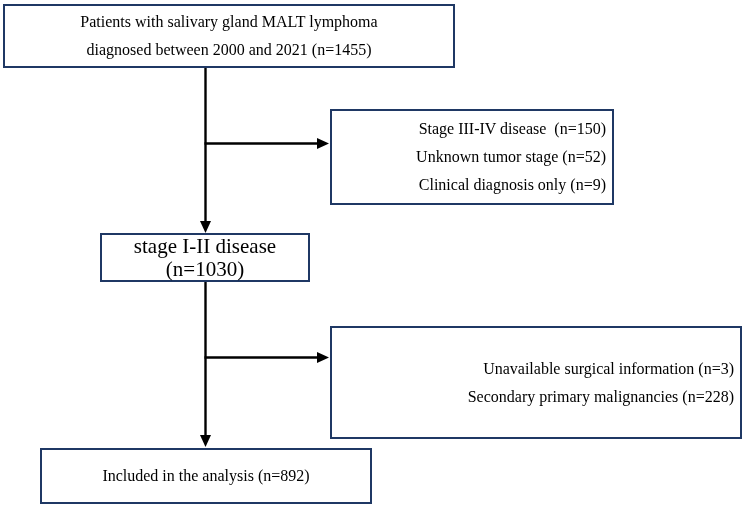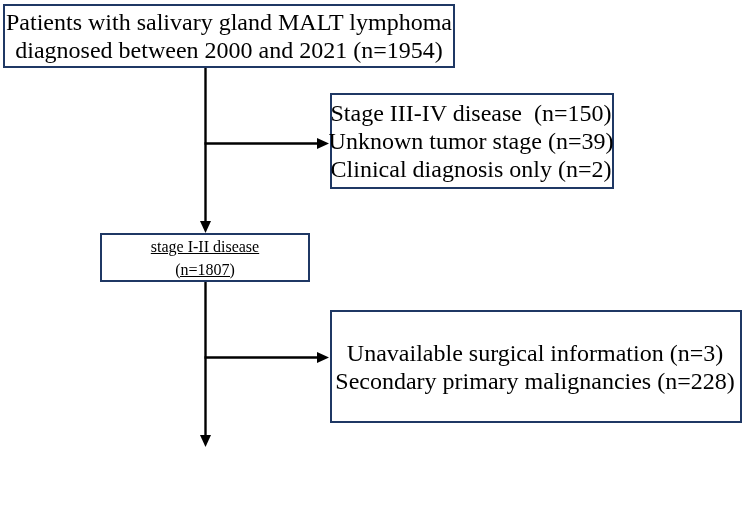--- a/index.html
+++ b/index.html
@@ -23,29 +23,29 @@
     position: absolute;
     border: 2px solid var(--box-border);
     background: var(--background);
     display: flex;
     flex-direction: column;
     justify-content: center;
   }
   .box .line {
     white-space: pre;
     line-height: 28px;
-    font-size: 24px;
+    font-size: 16px;
   }
   .box.centered { align-items: center; text-align: center; }
-  .box.left-aligned { align-items: center; text-align: left; padding-left: 10px; padding-right: 12px; }
+  .box.left-aligned { align-items: flex-end; text-align: left; padding-left: 10px; padding-right: 6px; margin-top: 16px; }
 
   #node-total       { left: 3px;   top: 4px;   width: 452px; height: 64px; }
   #node-excl-stage  { left: 330px; top: 93px;  width: 284px; height: 96px; }
   #node-stage12     { left: 100px; top: 233px; width: 210px; height: 49px; }
-  #node-stage12 .line { font-size: 16px; line-height: 23px; text-decoration: underline; }
+  #node-stage12 .line { font-size: 21px; line-height: 23px; }
   #node-excl-info   { left: 330px; top: 310px; width: 412px; height: 113px; }
   #node-included    { left: 40px;  top: 448px; width: 332px; height: 56px; }
   #node-included .line { line-height: 24px; }
 
   .arrow-layer {
     position: absolute;
     left: 0; top: 0;
     width: 750px; height: 509px;
     pointer-events: none;
   }
@@ -75,33 +75,36 @@
     </g>
 
     <g>
       <line x1="204.5" y1="357.5" x2="317" y2="357.5"></line>
       <polygon points="329,357.5 317,352 317,363"></polygon>
     </g>
   </svg>
 
   <div class="box centered" id="node-total">
     <div class="line">Patients with salivary gland MALT lymphoma</div>
-    <div class="line">diagnosed between 2000 and 2021 (n=1954)</div>
+    <div class="line">diagnosed between 2000 and 2021 (n=1455)</div>
   </div>
 
   <div class="box left-aligned" id="node-excl-stage">
     <div class="line">Stage III-IV disease  (n=150)</div>
-    <div class="line">Unknown tumor stage (n=39)</div>
-    <div class="line">Clinical diagnosis only (n=2)</div>
+    <div class="line">Unknown tumor stage (n=52)</div>
+    <div class="line">Clinical diagnosis only (n=9)</div>
   </div>
 
   <div class="box centered" id="node-stage12">
     <div class="line">stage I-II disease</div>
-    <div class="line">(n=1807)</div>
+    <div class="line">(n=1030)</div>
   </div>
 
   <div class="box left-aligned" id="node-excl-info">
     <div class="line">Unavailable surgical information (n=3)</div>
     <div class="line">Secondary primary malignancies (n=228)</div>
   </div>
 
+  <div class="box centered" id="node-included">
+    <div class="line">Included in the analysis (n=892)</div>
+  </div>
 
 </div>
 
 </body></html>

